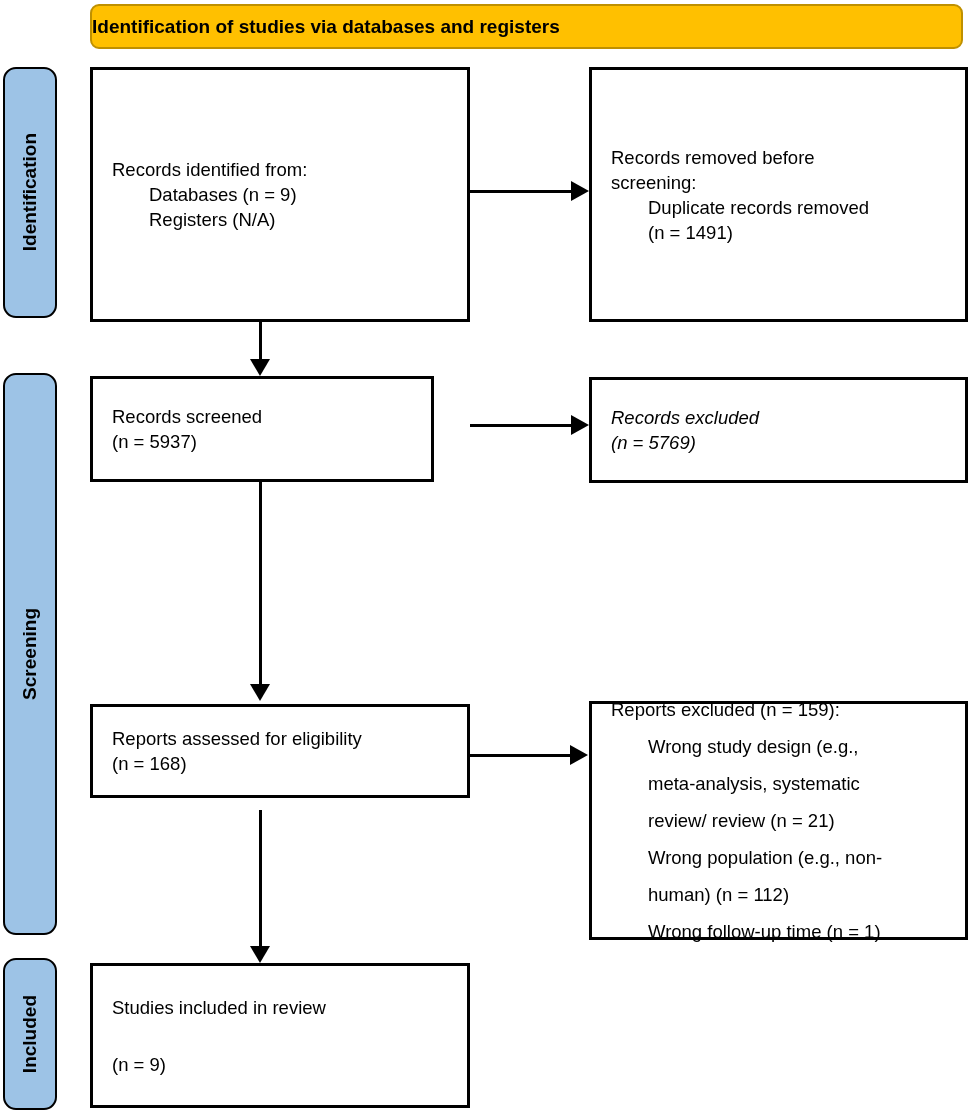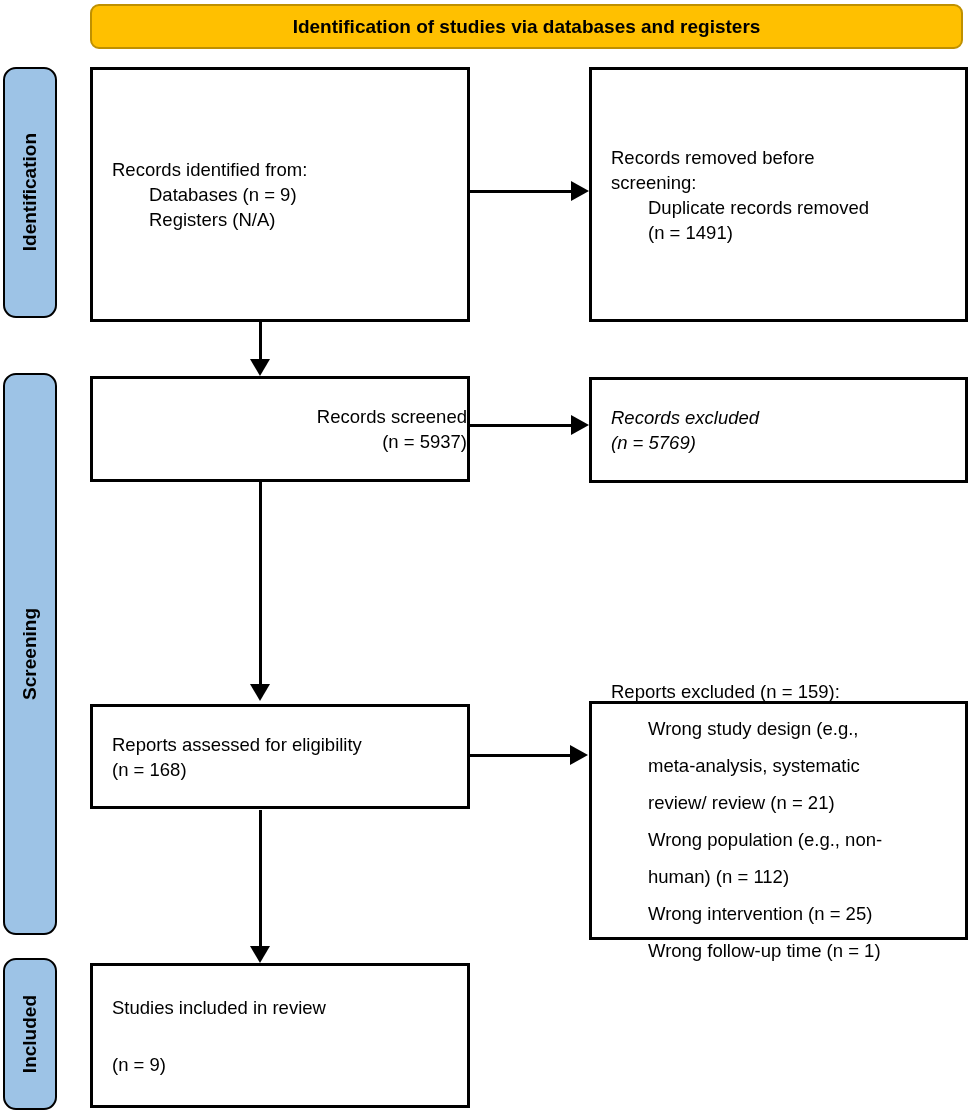--- a/index.html
+++ b/index.html
@@ -12,21 +12,21 @@
   html,body{margin:0;padding:0;background:#ffffff;}
   .canvas{
     position:relative;width:971px;height:1113px;background:#ffffff;
     font-family:"Liberation Sans", sans-serif;color:var(--text);
     overflow:hidden;
   }
   .hdr{
     position:absolute;left:90px;top:4px;width:873px;height:45px;
     background:var(--header-fill);border:2.5px solid var(--header-border);
     border-radius:9px;box-sizing:border-box;
-    display:flex;align-items:center;justify-content:center;
+    display:flex;align-items:center;
     font-weight:bold;font-size:19px;
   }
   .stage{
     position:absolute;left:3px;width:54px;
     background:var(--stage-fill);border:2.5px solid #000;border-radius:13px;
     box-sizing:border-box;
     display:flex;align-items:center;justify-content:center;
   }
   .stage span{
     writing-mode:vertical-rl;transform:rotate(180deg);
@@ -38,23 +38,23 @@
   .fbox{
     position:absolute;background:#fff;border:3px solid var(--box-border);
     box-sizing:border-box;
     display:flex;flex-direction:column;justify-content:center;
     font-size:18.5px;line-height:25px;
   }
   .fbox .ln{padding-left:19px;white-space:nowrap;}
   .fbox .ln.ind{padding-left:56px;}
   .b1{left:90px;top:67px;width:380px;height:255px;}
   .bA{left:589px;top:67px;width:379px;height:255px;}
-  .b2{left:90px;top:376px;width:380px;height:106px;align-items:flex-end;}
+  .b2{left:90px;top:376px;width:344px;height:106px;}
   .bB{left:589px;top:377px;width:379px;height:106px;font-style:italic;}
-  .b3{left:90px;top:704px;width:380px;height:105px;}
+  .b3{left:90px;top:704px;width:380px;height:94px;}
   .bC{left:589px;top:701px;width:379px;height:239px;gap:12px;}
   .b4{left:90px;top:963px;width:380px;height:145px;gap:32px;}
   .stem{position:absolute;background:#000;}
   .head-down{
     position:absolute;width:0;height:0;
     border-left:10px solid transparent;border-right:10px solid transparent;
     border-top:17px solid #000;
   }
   .head-right{
     position:absolute;width:0;height:0;
@@ -128,21 +128,20 @@
     <div class="ln">(n = 5769)</div>
   </div>
 
   <div class="fbox bC">
     <div class="ln">Reports excluded (n = 159):</div>
     <div class="ln ind">Wrong study design (e.g.,</div>
     <div class="ln ind">meta-analysis, systematic</div>
     <div class="ln ind">review/ review (n = 21)</div>
     <div class="ln ind">Wrong population (e.g., non-</div>
     <div class="ln ind">human) (n = 112)</div>
-    <div class="ln ind">Wrong intervention (n = 25)</div>
     <div class="ln ind">Wrong follow-up time (n = 1)</div>
   </div>
 
   <div class="stem v1s"></div>
   <div class="head-down v1h"></div>
   <div class="stem v2s"></div>
   <div class="head-down v2h"></div>
   <div class="stem v3s"></div>
   <div class="head-down v3h"></div>
 

